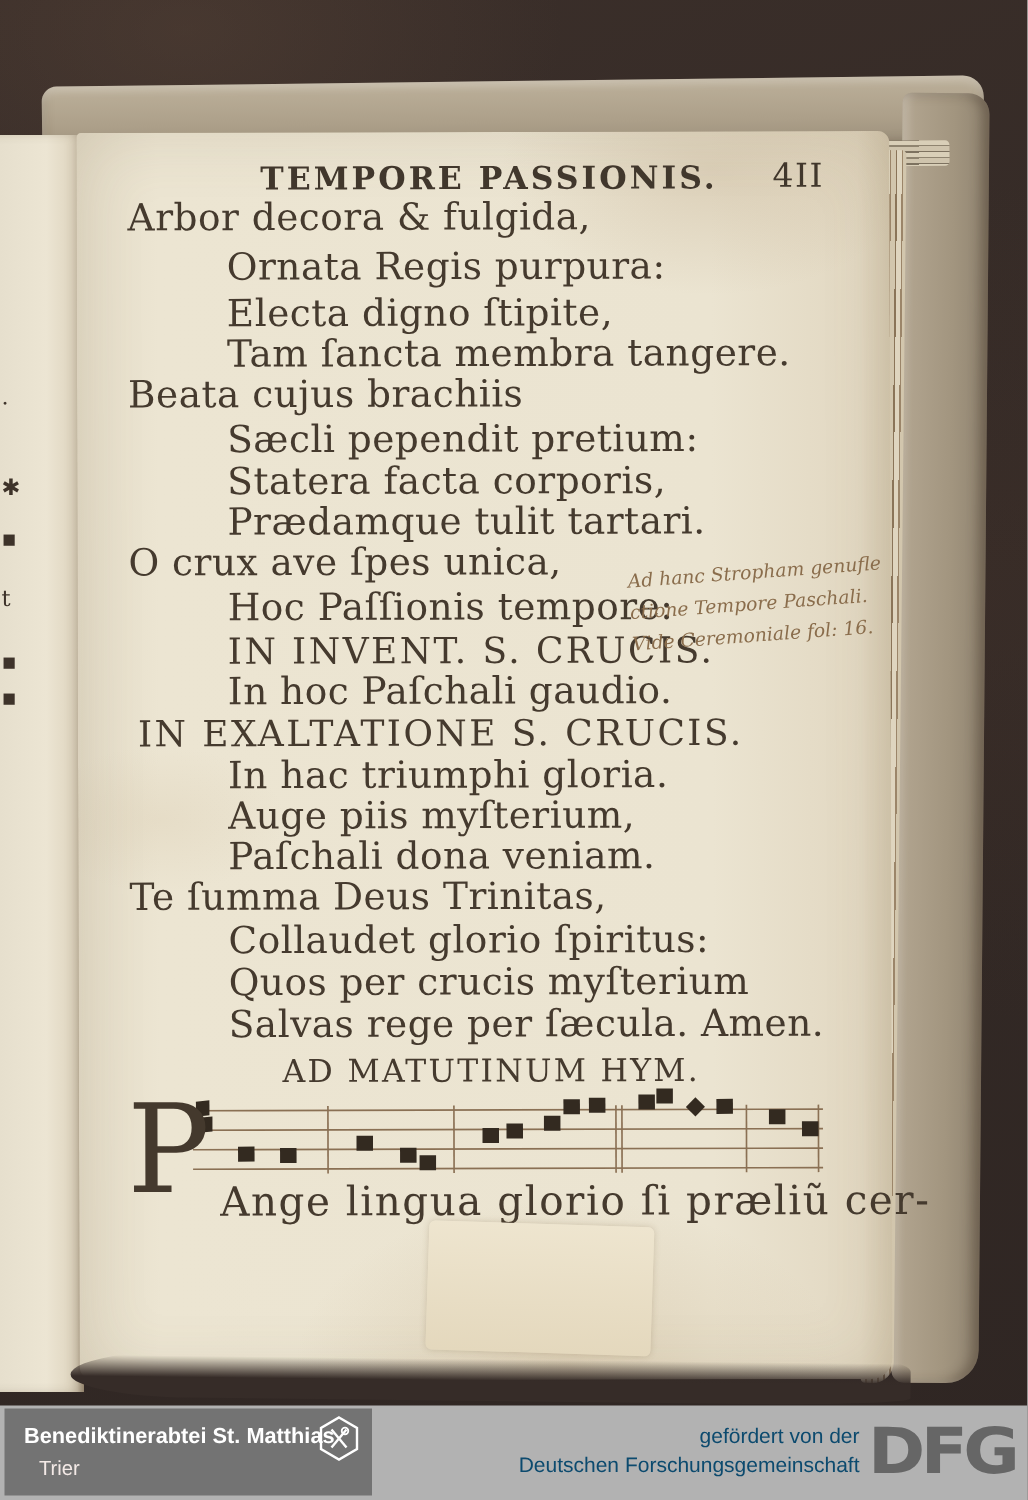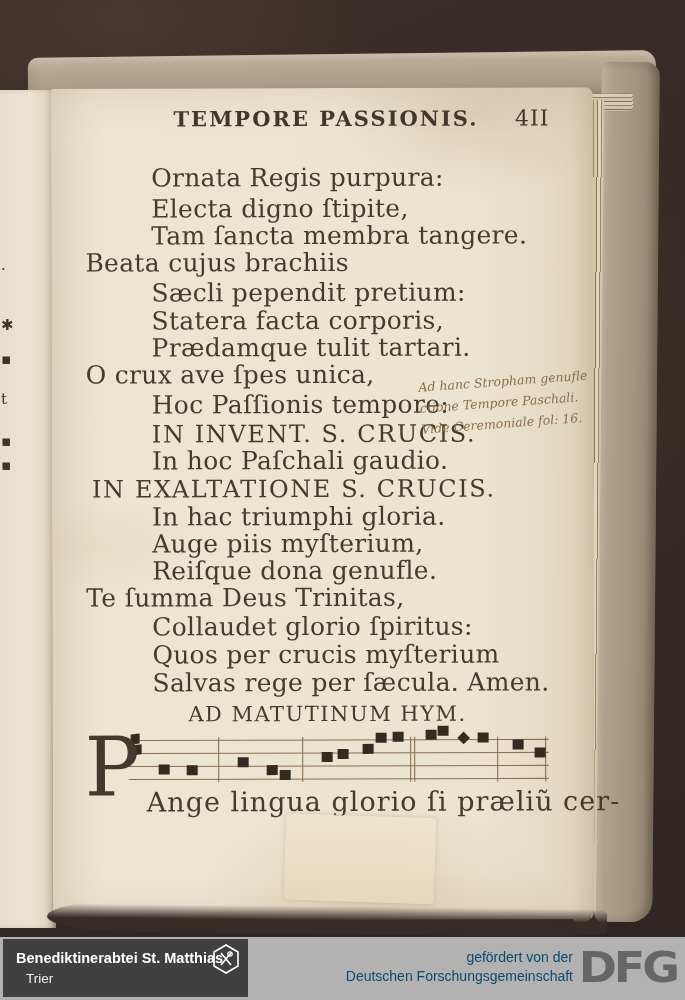--- a/index.html
+++ b/index.html
@@ -108,35 +108,36 @@
     <span class="frag" style="top: 262px;">▪</span>
     <span class="frag" style="top: 302px;">t</span>
     <span class="frag" style="top: 344px;">▪</span>
     <span class="frag" style="top: 368px;">▪</span>
   </div>
 
 <div class="main-page">
   <div class="header-line">TEMPORE PASSIONIS.</div>
   <div class="page-num">4II</div>
 
+  <div class="line flush" style="top:42px">Arbor decora &amp; fulgida,</div>
   <div class="line ind" style="top:75px">Ornata Regis purpura:</div>
   <div class="line ind" style="top:106px">Electa digno ſtipite,</div>
   <div class="line ind" style="top:133px">Tam ſancta membra tangere.</div>
   <div class="line flush" style="top:160px">Beata cujus brachiis</div>
   <div class="line ind" style="top:190px">Sæcli pependit pretium:</div>
   <div class="line ind" style="top:218px">Statera facta corporis,</div>
   <div class="line ind" style="top:245px">Prædamque tulit tartari.</div>
   <div class="line flush" style="top:272px">O crux ave ſpes unica,</div>
   <div class="line ind" style="top:302px">Hoc Paſſionis tempore:</div>
   <div class="line ind cap" style="top:332px">IN INVENT. S. CRUCIS.</div>
   <div class="line ind" style="top:358px">In hoc Paſchali gaudio.</div>
   <div class="line cap" style="left:40px;top:387px">IN EXALTATIONE S. CRUCIS.</div>
   <div class="line ind" style="top:414px">In hac triumphi gloria.</div>
   <div class="line ind" style="top:441px">Auge piis myſterium,</div>
-  <div class="line ind" style="top:468px">Reiſque dona genufle.</div>
+  <div class="line ind" style="top:468px">Paſchali dona veniam.</div>
   <div class="line flush" style="top:495px">Te ſumma Deus Trinitas,</div>
   <div class="line ind" style="top:524px">Collaudet glorio ſpiritus:</div>
   <div class="line ind" style="top:552px">Quos per crucis myſterium</div>
   <div class="line ind" style="top:580px">Salvas rege per ſæcula. Amen.</div>
   <div class="matutinum">AD MATUTINUM HYM.</div>
 
   <div class="marginalia">
     <div>Ad hanc Stropham genufle</div>
     <div>ctione Tempore Paschali.</div>
     <div>Vide Ceremoniale fol: 16.</div>
@@ -175,21 +176,21 @@
       </svg>
   </div>
   <div class="initial-p">P</div>
   <div class="lyric">Ange lingua glorio ſi præliũ cer-</div>
 
   <div class="patch"></div>
   <div class="tear"></div>
 </div>
 
 <div class="footer" style="background: rgb(178, 178, 178);">
-  <div class="libbox" id="libbox" style="background: #404040;">
+  <div class="libbox" id="libbox" style="background: #737373;">
     <div class="lib-name">Benediktinerabtei St. Matthias</div>
     <div class="lib-city">Trier</div>
     <div class="hex">
       <svg width="30" height="32" viewBox="0 0 30 32">
         <polygon points="15,2 27,9 27,23 15,30 3,23 3,9" fill="none" stroke="#ffffff" stroke-width="1.6"></polygon>
         <line x1="10" y1="10" x2="20" y2="22" stroke="#ffffff" stroke-width="1.6"></line>
         <line x1="20" y1="10" x2="10" y2="22" stroke="#ffffff" stroke-width="1.6"></line>
         <circle cx="19" cy="11" r="2.2" fill="none" stroke="#ffffff" stroke-width="1.2"></circle>
       </svg>
     </div>

